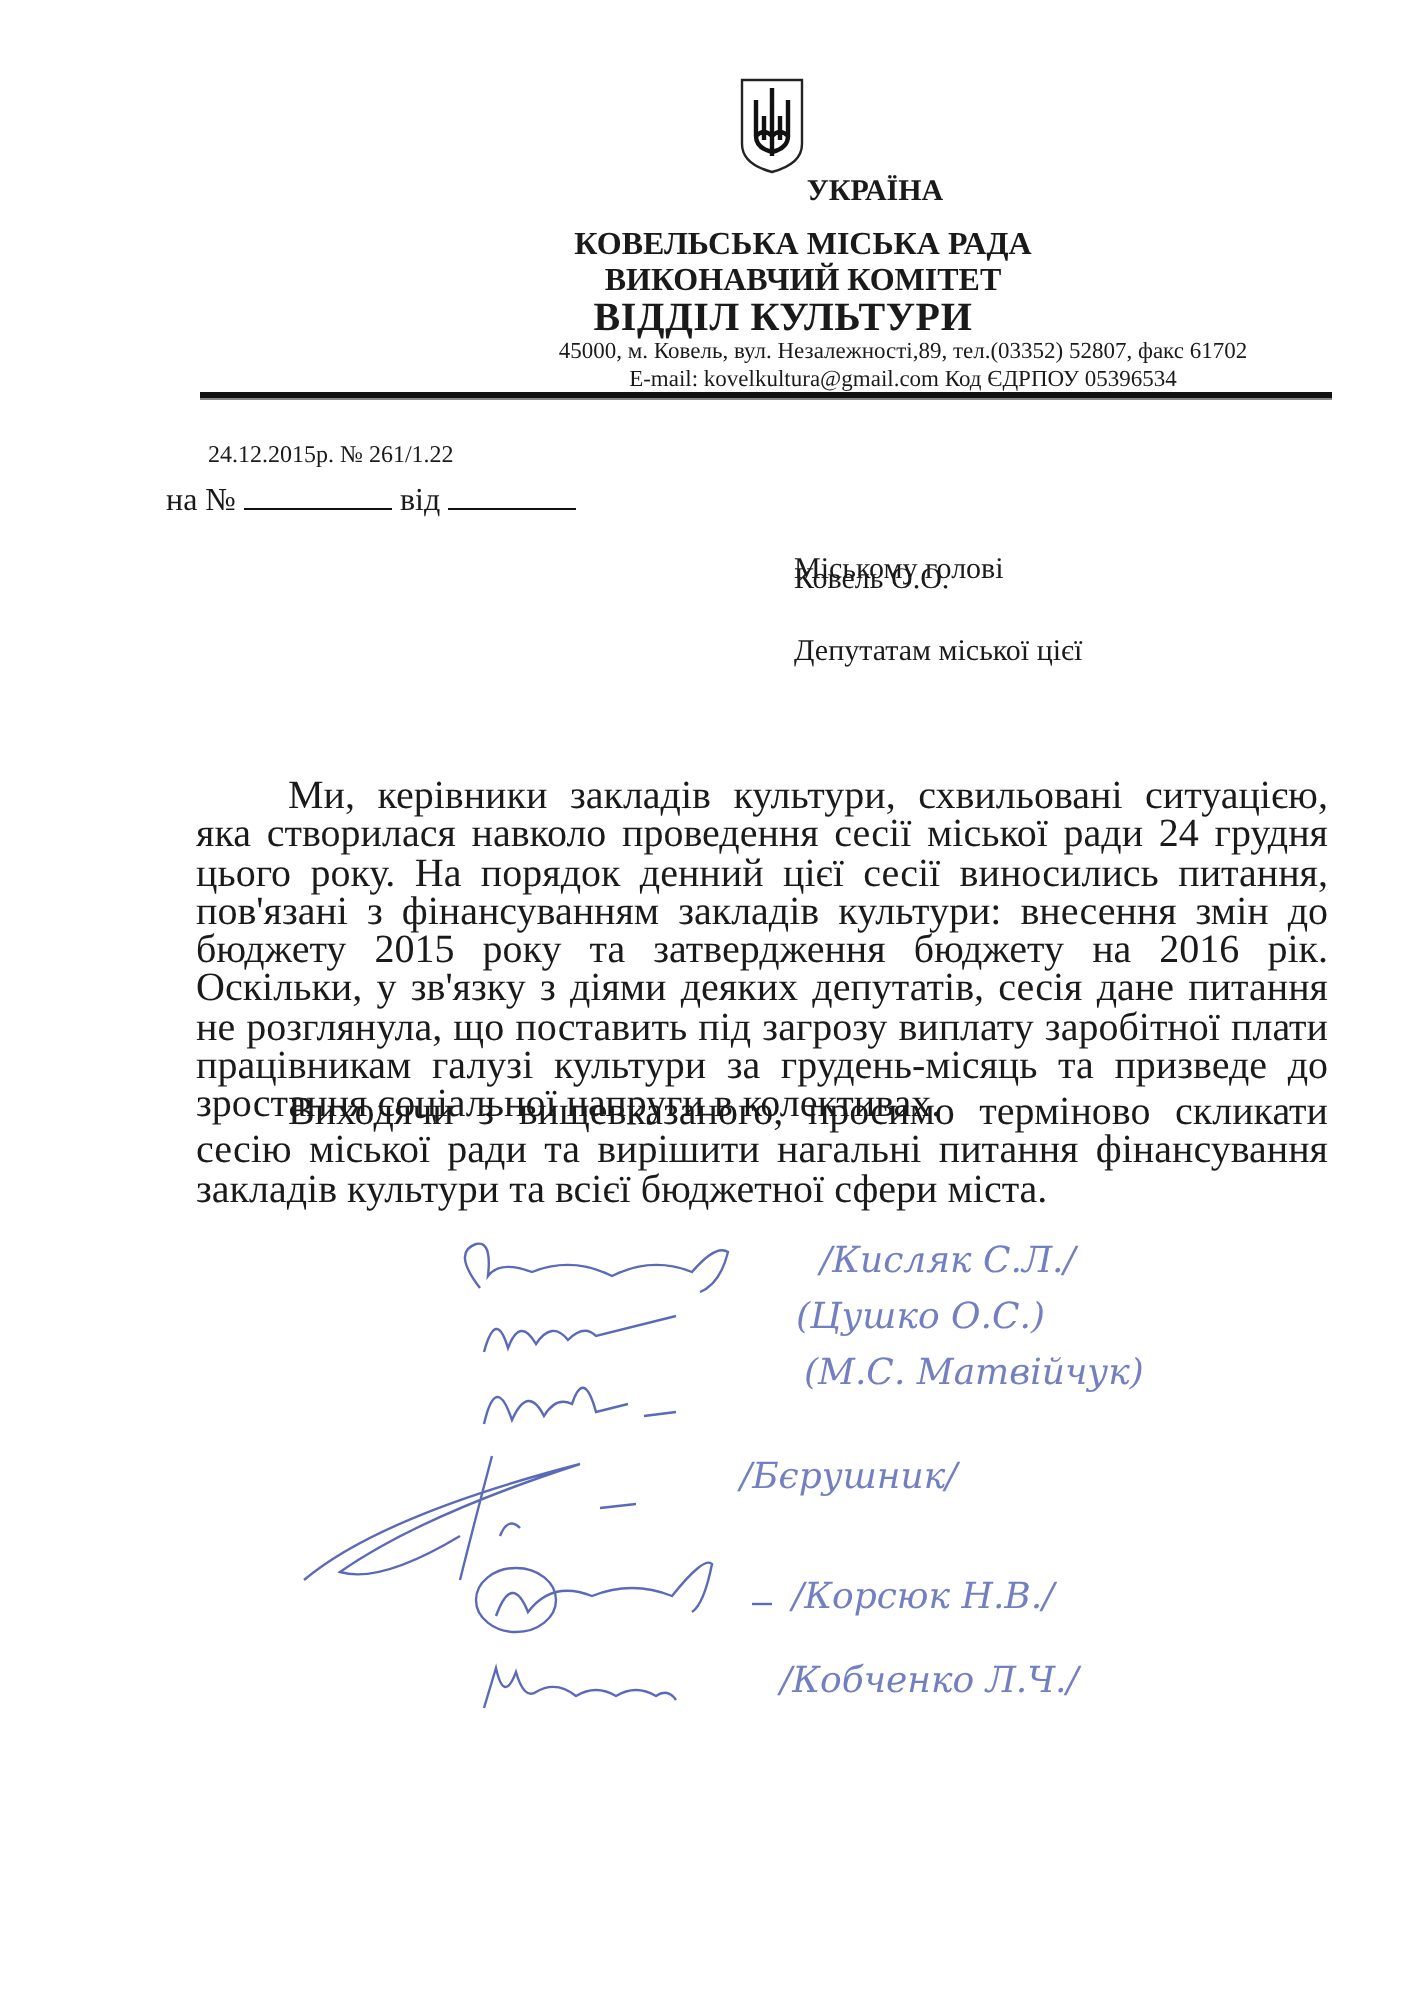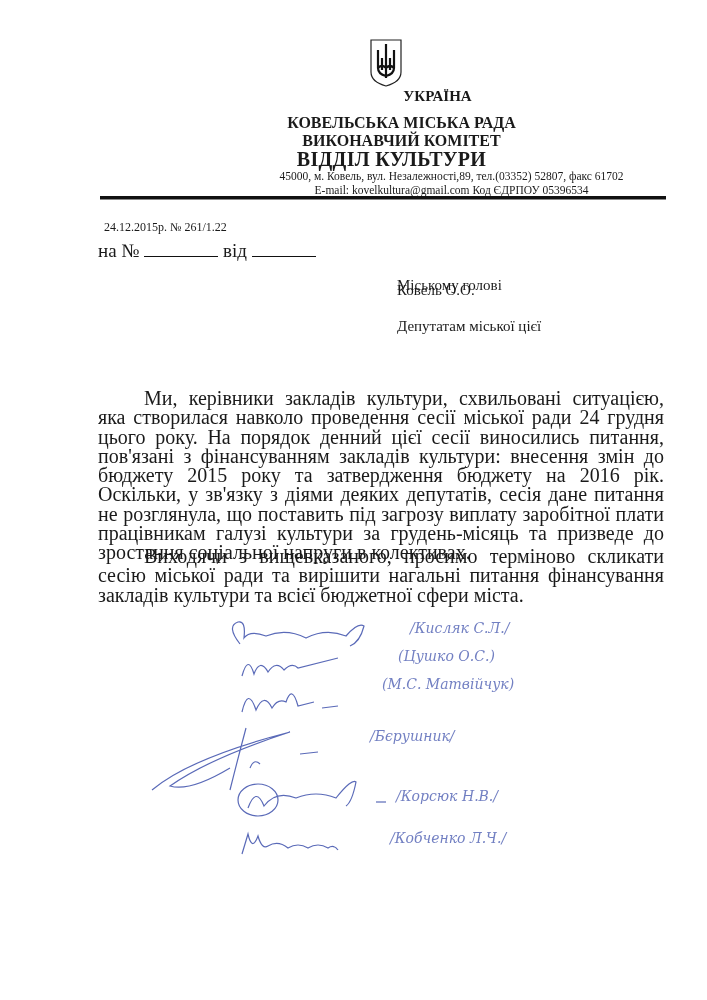--- a/index.html
+++ b/index.html
@@ -11,33 +11,33 @@
     .center { left: 0; width: 707px; text-align: center; }
     #emblem { left: 368px; top: 38px; width: 36px; height: 50px; }
     #country { top: 88px; font-size: 15px; font-weight: bold; left: 84px; }
     #org1 { top: 114px; font-size: 16px; font-weight: bold; left: 48px; }
     #org2 { top: 132px; font-size: 16px; font-weight: bold; left: 48px; }
     #org3 { top: 148px; font-size: 20px; font-weight: bold; left: 38px; letter-spacing: 0.3px; }
     #addr1 { top: 170px; font-size: 11.5px; left: 98px; }
     #addr2 { top: 184px; font-size: 11.5px; left: 98px; }
     #divider { left: 100px; top: 196px; width: 566px; height: 3px; background: #111; border-bottom: 1px solid #888; }
     #regline { left: 104px; top: 220px; font-size: 12px; }
-    #refline { left: 98px; top: 240px; font-size: 19px; }
+    #refline { left: 83px; top: 240px; font-size: 16px; }
     .blank { display: inline-block; border-bottom: 1px solid #111; height: 14px; vertical-align: baseline; }
     .addressee { left: 397px; font-size: 15px; }
     #addr-a { top: 262px; margin-top: 15px; }
     #addr-b { top: 282px; }
     #addr-c { top: 318px; }
     .para {
       left: 98px; width: 566px; font-size: 20px; line-height: 19.3px; text-align: justify;
       text-indent: 46px; margin: 0;
     }
     #p1 { top: 389px; }
     #p2 { top: 547px; }
-    .sig { font-family: "DejaVu Serif", serif; font-style: italic; color: #5a6ab8; font-size: 14px; opacity: 0.85; white-space: nowrap; }
+    .sig { font-family: "DejaVu Serif", serif; font-style: italic; color: #5a6ab8; font-size: 18px; opacity: 0.85; white-space: nowrap; }
     .sigline svg { overflow: visible; }
   </style>
 </head>
 <body>
 
 <div id="emblem" class="abs">
   <svg width="36" height="50" viewBox="0 0 36 50">
     <path d="M3 2 H33 V34 Q33 44 18 48 Q3 44 3 34 Z" fill="none" stroke="#222" stroke-width="1.2"></path>
     <path d="M18 6 V40 M10 12 V30 Q10 36 18 38 Q26 36 26 30 V12 M10 30 Q14 26 18 30 Q22 26 26 30 M14 20 V32 M22 20 V32" fill="none" stroke="#111" stroke-width="2.2"></path>
   </svg>
@@ -77,21 +77,21 @@
       <path d="M4 24 Q10 2 16 22 Q22 6 30 20 Q38 8 46 18 Q54 10 60 16 L100 6" fill="none" stroke="#5a6ab8" stroke-width="1.2"></path>
     </svg>
 </div>
 <div class="abs sig" style="left:398px; top:648px;">(Цушко О.С.)</div>
 
 <div class="abs sigline" style="left:238px; top:682px;">
   <svg width="110" height="34">
       <path d="M4 30 Q10 4 18 28 Q26 10 34 26 Q40 16 48 20 Q54 2 60 24 L76 20 M84 26 L100 24" fill="none" stroke="#5a6ab8" stroke-width="1.2"></path>
     </svg>
 </div>
-<div class="abs sig" style="left:382px; top:676px;">(М.С. Матвійчук)</div>
+<div class="abs sig" style="left:402px; top:676px;">(М.С. Матвійчук)</div>
 
 <div class="abs sigline" style="left:150px; top:718px;">
   <svg width="200" height="80">
       <path d="M2 72 Q40 40 140 14 M140 14 Q60 40 20 68 Q40 74 80 50 M96 10 Q88 40 80 72 M100 50 Q104 40 110 46 M150 36 L168 34" fill="none" stroke="#5a6ab8" stroke-width="1.2"></path>
     </svg>
 </div>
 <div class="abs sig" style="left:370px; top:728px;">/Бєрушник/</div>
 
 <div class="abs sigline" style="left:236px; top:772px;">
   <svg width="140" height="50">

